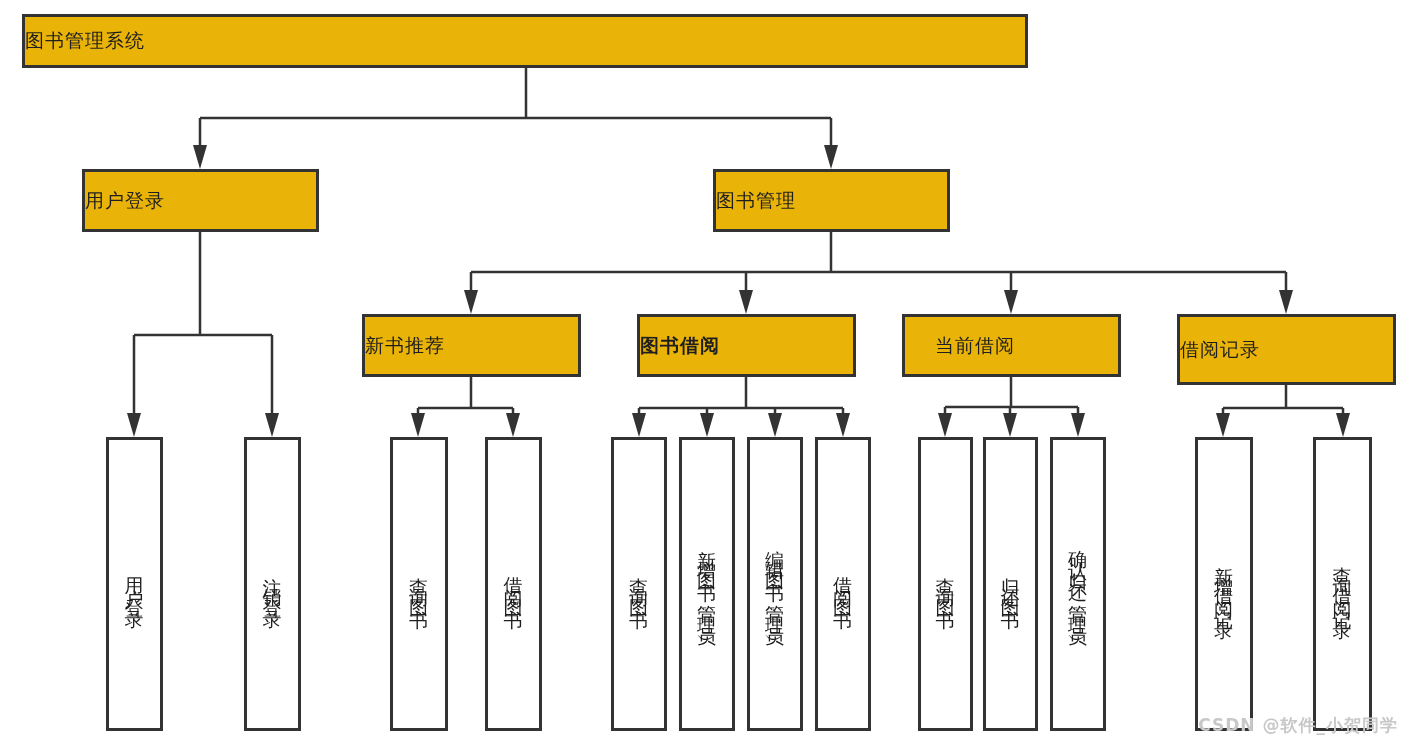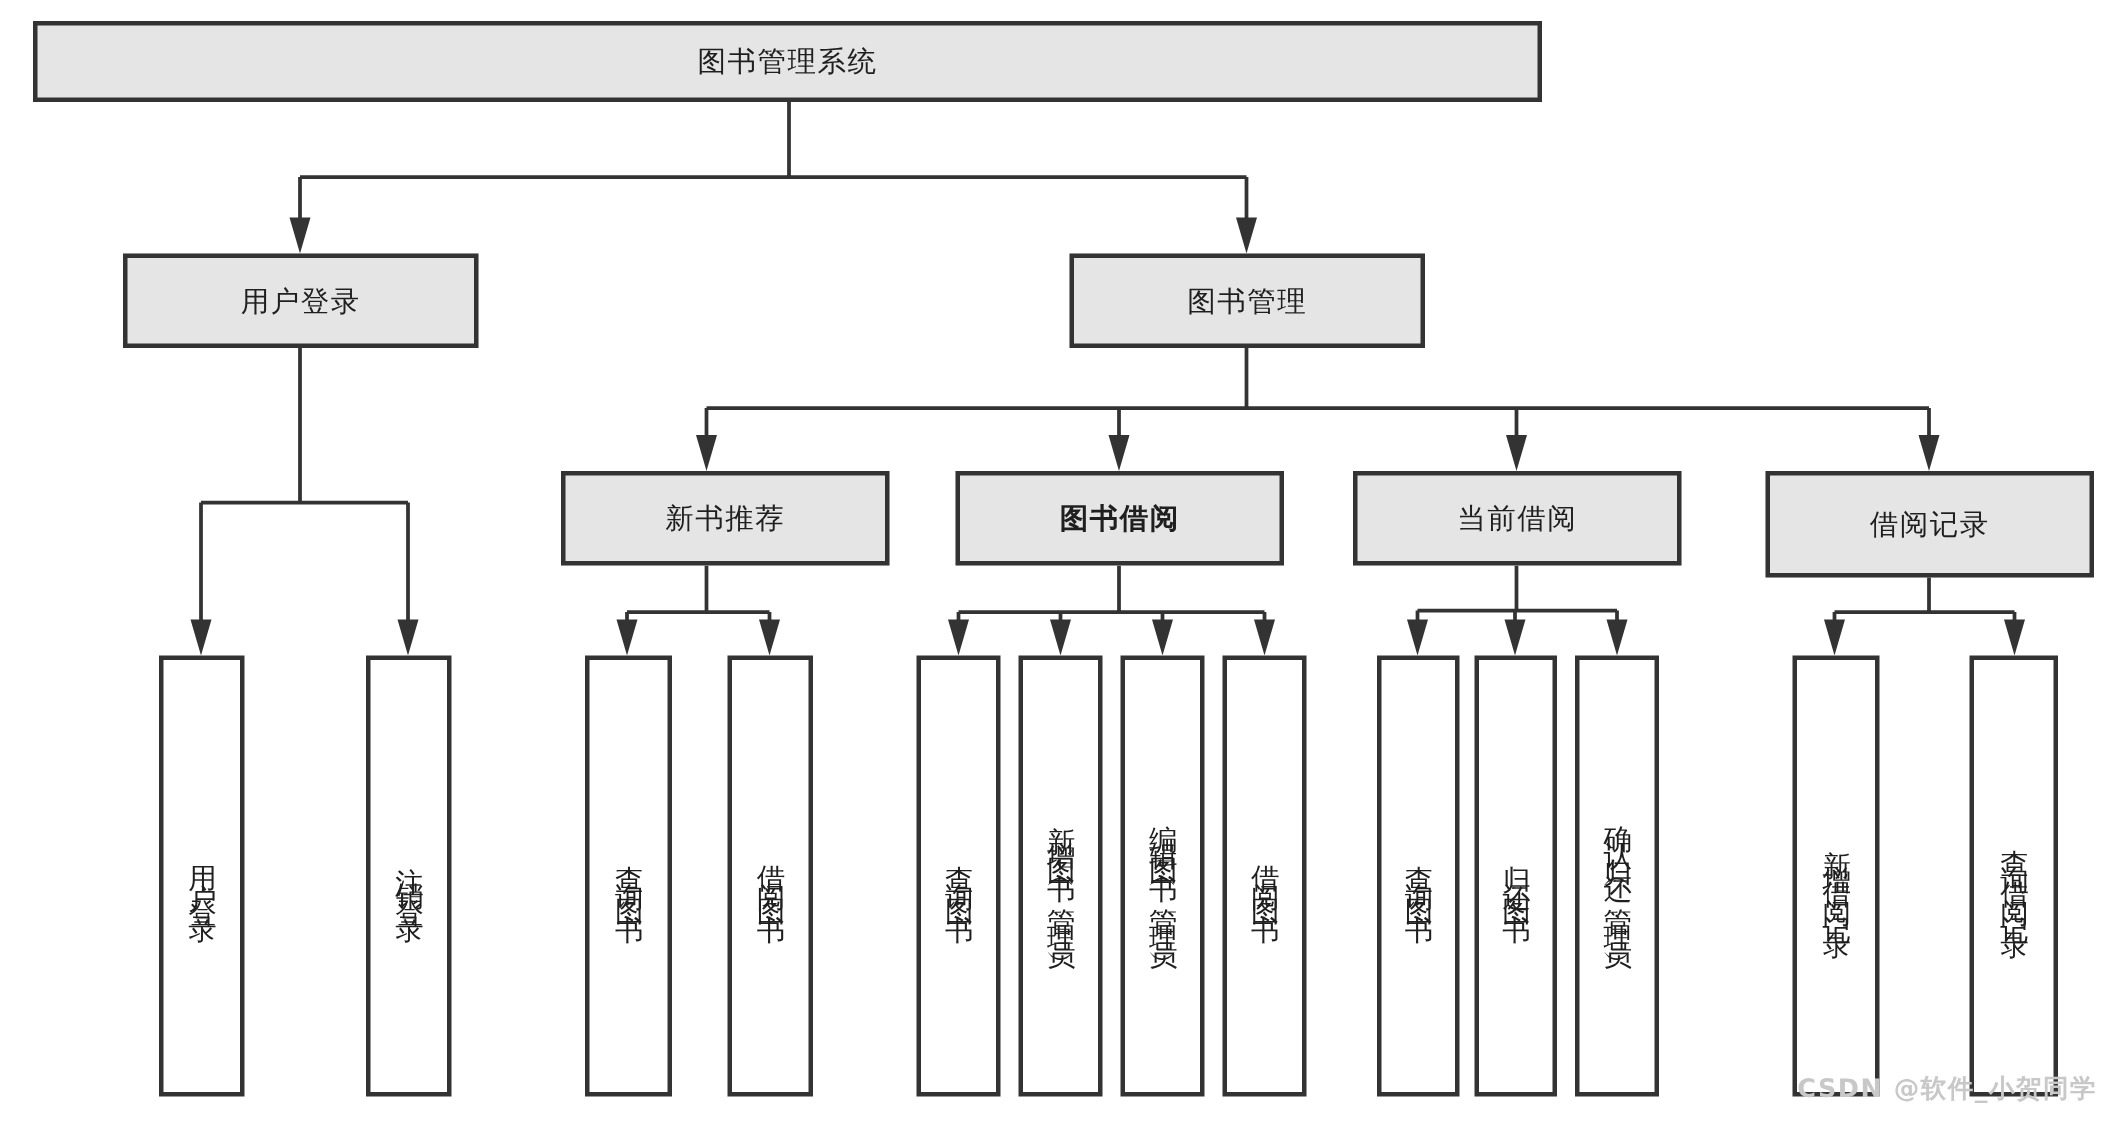--- a/index.html
+++ b/index.html
@@ -14,24 +14,23 @@
   }
   #wires {
     position: absolute;
     left: 0; top: 0;
     width: 1405px; height: 747px;
   }
   .node {
     position: absolute;
     box-sizing: border-box;
     border: 3px solid #333333;
-    background: #e5e5e5;
+    background: #eab308;
     display: flex;
     align-items: center;
-    justify-content: center;
     font-size: 19px;
     letter-spacing: 1px;
     white-space: nowrap;
   }
   .leaf {
     position: absolute;
     box-sizing: border-box;
     border: 3px solid #333333;
     background: #ffffff;
     display: flex;
@@ -108,27 +107,27 @@
     <span>图书管理系统</span>
   </div>
 
   <div class="node" style="left:82px; top:169px; width:237px; height:63px;">
     <span>用户登录</span>
   </div>
   <div class="node" style="left:713px; top:169px; width:237px; height:63px;">
     <span>图书管理</span>
   </div>
 
-  <div class="node" style="left:362px; top:314px; width:219px; height:63px;margin-left:12px;">
+  <div class="node" style="left:362px; top:314px; width:219px; height:63px;">
     <span>新书推荐</span>
   </div>
   <div class="node" style="left:637px; top:314px; width:219px; height:63px;font-weight:bold;">
     <span>图书借阅</span>
   </div>
-  <div class="node" style="left:902px; top:314px; width:219px; height:63px;">
+  <div class="node" style="left:902px; top:314px; width:219px; height:63px;padding-left:30px;">
     <span>当前借阅</span>
   </div>
   <div class="node" style="left:1177px; top:314px; width:219px; height:71px;">
     <span>借阅记录</span>
   </div>
 
   <div class="leaf" style="left:106px; top:437px; width:57px; height:294px;">
     <span>用户登录</span>
   </div>
   <div class="leaf" style="left:244px; top:437px; width:57px; height:294px;">

